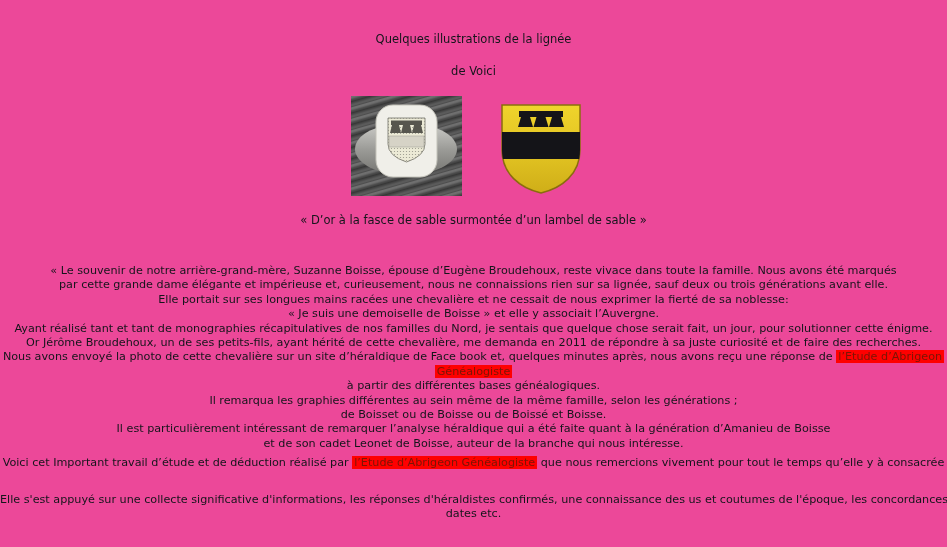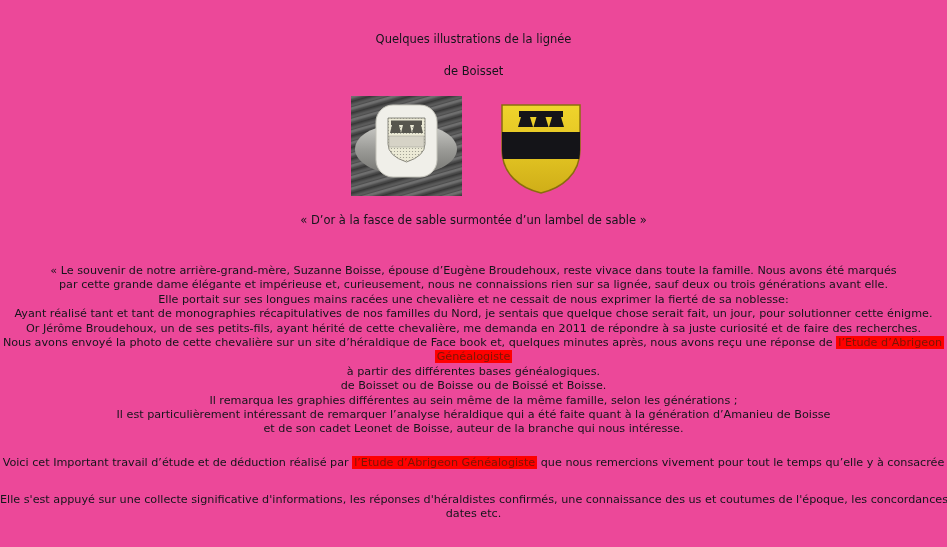--- a/index.html
+++ b/index.html
@@ -28,21 +28,21 @@
   .img-box{position:absolute;}
   .ring{left:351px;top:96px;width:111px;height:100px;}
   .shield{left:497px;top:100px;width:88px;height:98px;}
 </style>
 </head>
 <body>
 
 <div class="page">
 
   <div class="centered title">Quelques illustrations de la lignée</div>
-  <div class="centered subtitle">de Boisset</div>
+  <div class="centered subtitle">de Voici</div>
 
   <div class="img-box ring">
     <svg width="111" height="100" viewBox="0 0 111 100">
       <defs>
         <pattern id="wood" width="16" height="11" patternUnits="userSpaceOnUse" patternTransform="rotate(-16)">
           <rect width="16" height="11" fill="#4e4e4e"></rect>
           <rect y="0" width="16" height="2.6" fill="#6f6f6f"></rect>
           <rect y="4.6" width="16" height="1.9" fill="#373737"></rect>
           <rect y="8.4" width="16" height="1.3" fill="#616161"></rect>
         </pattern>
@@ -91,27 +91,28 @@
       </g>
     </svg>
   </div>
 
   <div class="centered caption">« D’or à la fasce de sable surmontée d’un lambel de sable  »</div>
 
   <div class="centered para para1">
       <div class="line"><span>« Le souvenir de notre arrière-grand-mère, Suzanne Boisse, épouse d’Eugène Broudehoux, reste vivace dans toute la famille. Nous avons été marqués</span></div>
       <div class="line"><span>par cette grande dame élégante et impérieuse et, curieusement, nous ne connaissions rien sur sa lignée, sauf deux ou trois générations avant elle.</span></div>
       <div class="line"><span>Elle portait sur ses longues mains racées une chevalière et ne cessait de nous exprimer la fierté de sa noblesse:</span></div>
+      <div class="line"><span>«  Je suis une demoiselle de Boisse » et elle y associait l’Auvergne.</span></div>
       <div class="line"><span>Ayant réalisé tant et tant de monographies récapitulatives de nos familles du Nord, je sentais que quelque chose serait fait, un jour,  pour solutionner cette énigme.</span></div>
       <div class="line"><span>Or Jérôme Broudehoux, un de ses petits-fils, ayant hérité de cette chevalière, me demanda en 2011 de répondre à sa juste curiosité et de faire des recherches.</span></div>
       <div class="line"><span>Nous avons envoyé la photo de cette chevalière sur un site d’héraldique de Face book et, quelques minutes après, nous avons reçu une réponse de </span><span class="hl">l’Etude d’Abrigeon</span></div>
       <div class="line"><span class="hl">Généalogiste</span></div>
       <div class="line"><span>à partir des différentes bases généalogiques.</span></div>
+      <div class="line"><span>Il remarqua les graphies différentes au sein même de la même famille, selon les générations ;</span></div>
       <div class="line"><span>de Boisset ou de Boisse ou de Boissé et Boisse.</span></div>
-      <div class="line"><span>Il remarqua les graphies différentes au sein même de la même famille, selon les générations ;</span></div>
       <div class="line"><span>Il est particulièrement intéressant de remarquer l’analyse héraldique qui a été faite quant à la génération d’Amanieu de Boisse</span></div>
       <div class="line"><span>et de son cadet Leonet de Boisse, auteur de la branche qui nous intéresse.</span></div>
     </div>
   <div class="centered para para2">
       <div class="line"><span>Voici cet Important travail d’étude et de déduction réalisé par </span><span class="hl">l’Etude d’Abrigeon Généalogiste</span><span> que nous remercions vivement pour tout le temps qu’elle y à consacrée</span></div>
     </div>
   <div class="centered para para3">
       <div class="line"><span>Elle s'est appuyé sur une collecte significative d'informations, les réponses d'héraldistes confirmés, une connaissance des us et coutumes de l'époque, les concordances de</span></div>
       <div class="line"><span>dates etc.</span></div>
     </div>

